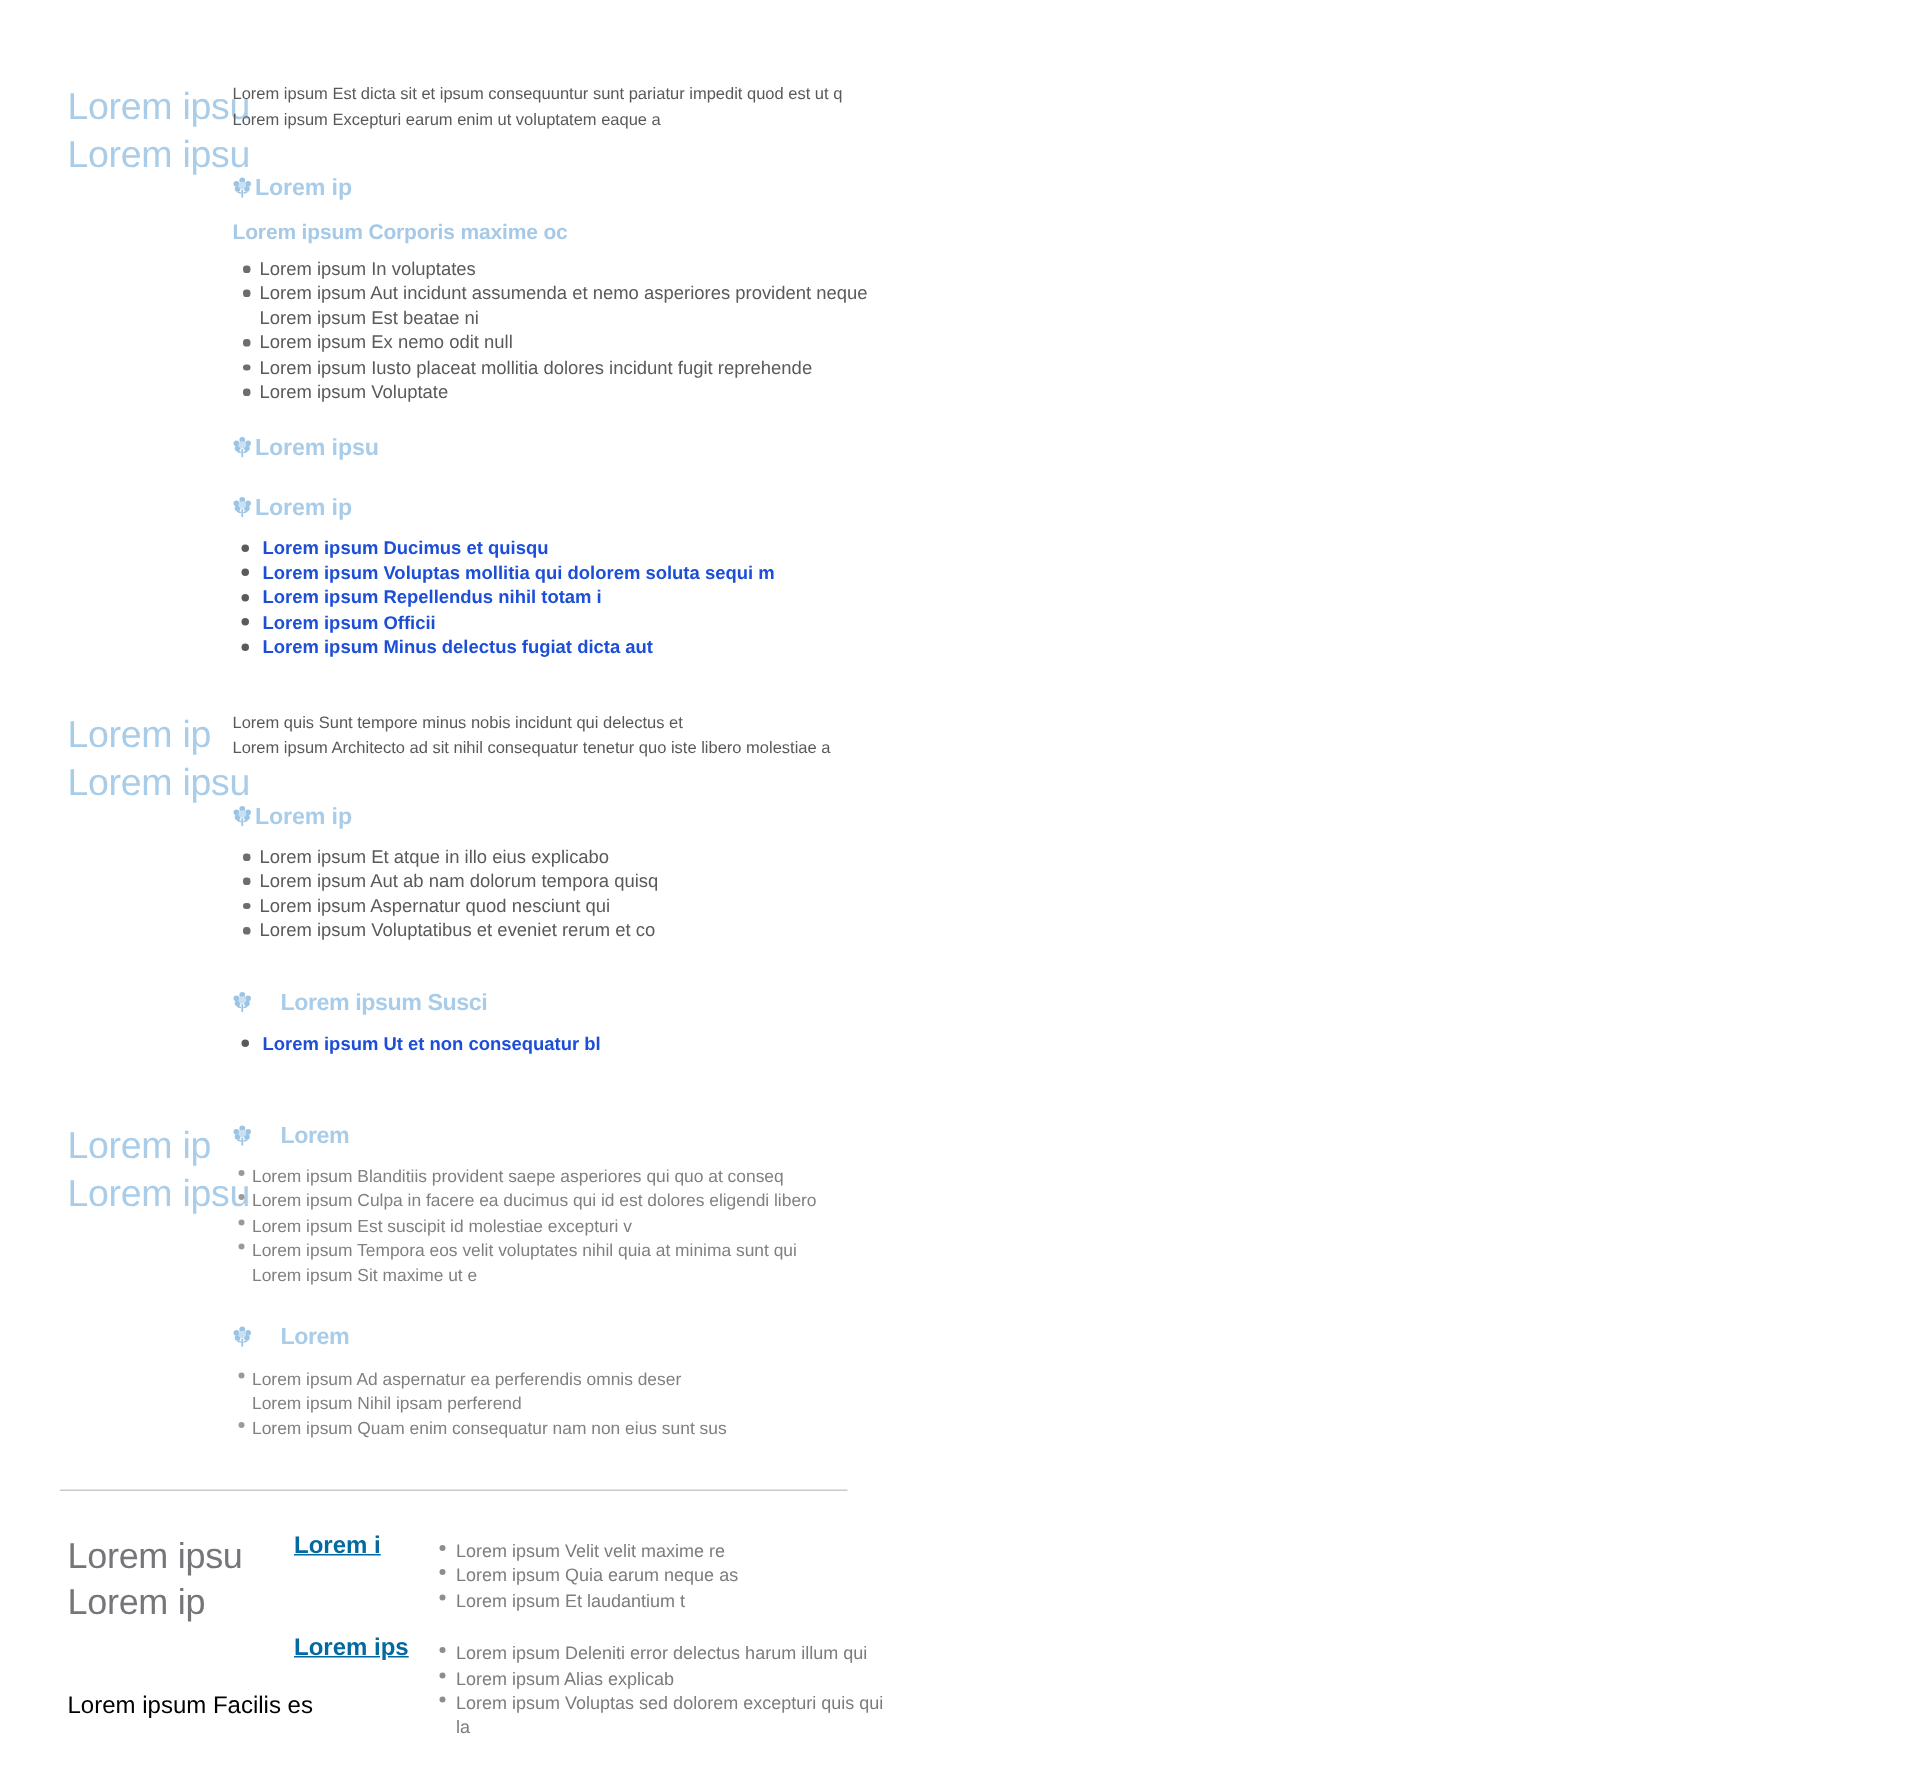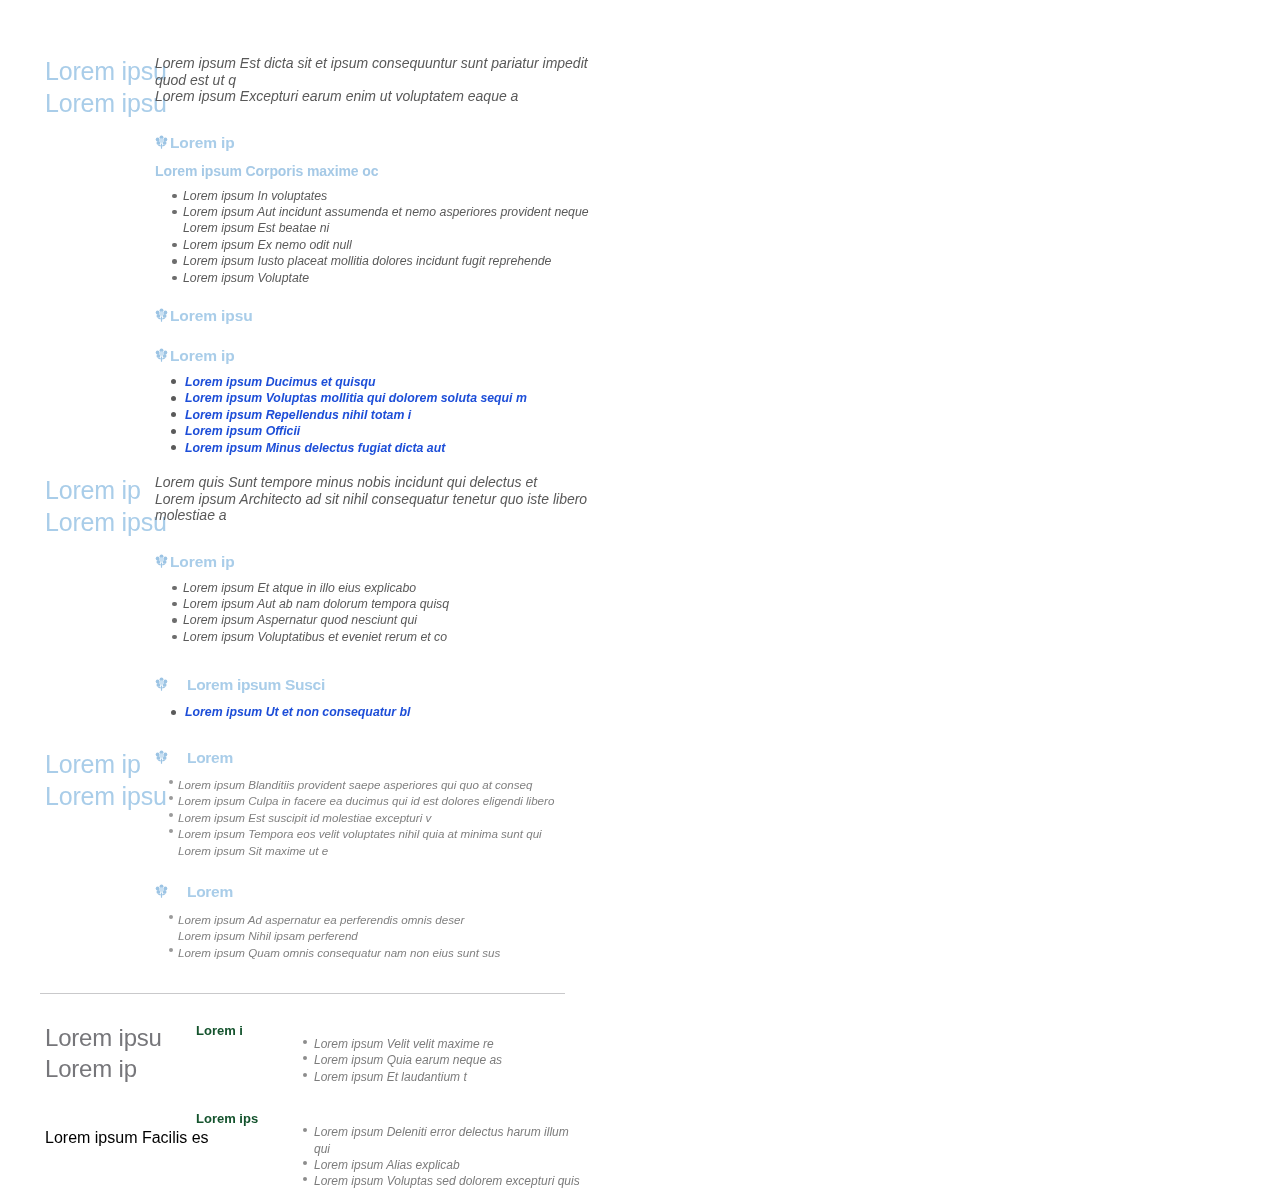--- a/index.html
+++ b/index.html
@@ -44,24 +44,23 @@
     font-size: 25px;
     line-height: 32px;
     font-weight: 400;
     letter-spacing: -0.2px;
     white-space: nowrap;
   }
   .big-title .tline { display: block; }
 
   .lead {
     color: #595959;
-    font-size: 14px;
+    font-size: 11px;
     line-height: 16.5px;
     font-weight: 400;
-    font-style: italic;
   }
   .lead .tline { display: block; }
 
   
   .h-flower {
     display: flex;
     align-items: center;
     color: #a9cde9;
     font-size: 15.5px;
     font-weight: 700;
@@ -84,23 +83,22 @@
     color: #a5c9e6;
     font-size: 14px;
     font-weight: 700;
     line-height: 18px;
     letter-spacing: -0.1px;
   }
 
   
   ul.blist {
     list-style: none;
-    margin: 14px;
+    margin: 4px;
     padding: 0;
-    font-style: italic;
   }
   ul.blist > li {
     position: relative;
     padding-left: 14px;
     color: #5a5a5a;
     font-size: 12.3px;
     line-height: 16.4px;
     font-weight: 400;
   }
   ul.blist > li::before {
@@ -177,25 +175,26 @@
   .foot-title {
     color: #76767a;
     font-size: 24px;
     line-height: 31px;
     font-weight: 400;
     letter-spacing: -0.2px;
     white-space: nowrap;
   }
   .foot-title .tline { display: block; }
   .foot-label {
-    color: #14532d;
-    font-size: 13px;
+    color: #0369a1;
+    font-size: 16px;
     font-weight: 700;
     line-height: 17px;
     white-space: nowrap;
+    text-decoration: underline;
   }
   .foot-row {
     display: flex;
     align-items: flex-start;
   }
   .foot-label-col {
     width: 92px;
     flex: 0 0 92px;
   }
 </style>
@@ -450,21 +449,21 @@
         </span>
         <span>Lorem</span>
       </div>
 
       <ul class="blist light" style="margin-top:11px;">
         <li>
           <span>Lorem ipsum Ad aspernatur ea perferendis omnis deser</span>
           <span class="cont">Lorem ipsum Nihil ipsam perferend</span>
         </li>
         <li>
-          <span>Lorem ipsum Quam omnis consequatur nam non eius sunt sus</span>
+          <span>Lorem ipsum Quam enim consequatur nam non eius sunt sus</span>
         </li>
       </ul>
     </div>
   </div>
 
   <div class="divider"></div>
 
   <div class="abs" style="left:45px; top:1022px;">
     <div class="foot-title">
       <span class="tline">Lorem ipsu</span>

